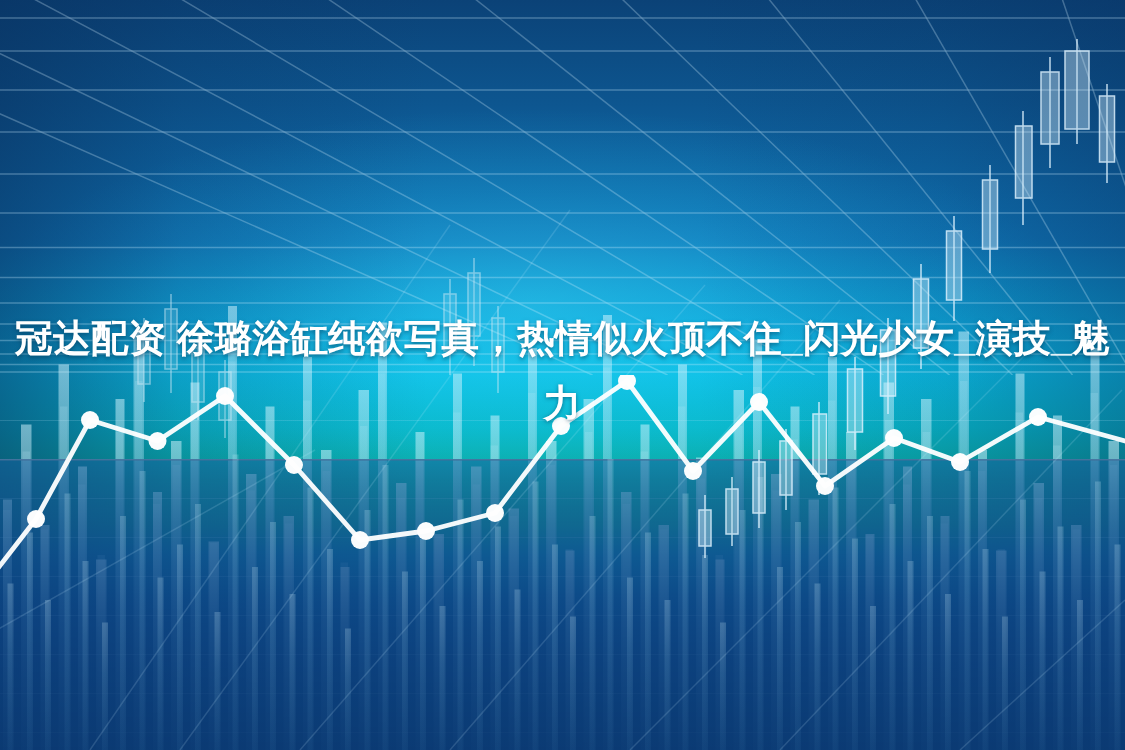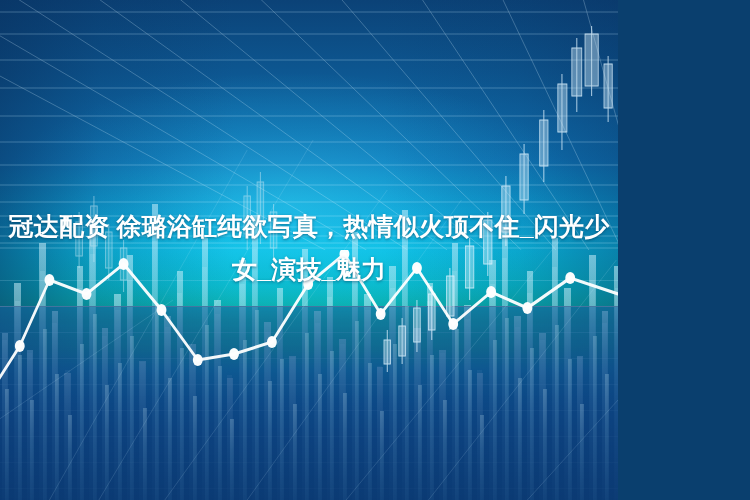--- a/index.html
+++ b/index.html
@@ -5,21 +5,21 @@
   * { margin:0; padding:0; box-sizing:border-box; }
   html, body {
     width:750px; height:500px;
     background:#0a3f6e;
     font-family:"Liberation Sans", sans-serif;
     overflow:hidden;
   }
 
   #stage {
     position:relative;
-    width:618px; height:500px;
+    width:750px; height:500px;
     overflow:hidden;
     background:#4c1d95;
   }
 
   
   .layer { position:absolute; inset:0; }
 
   .bg-base {
     background:
       linear-gradient(180deg,

